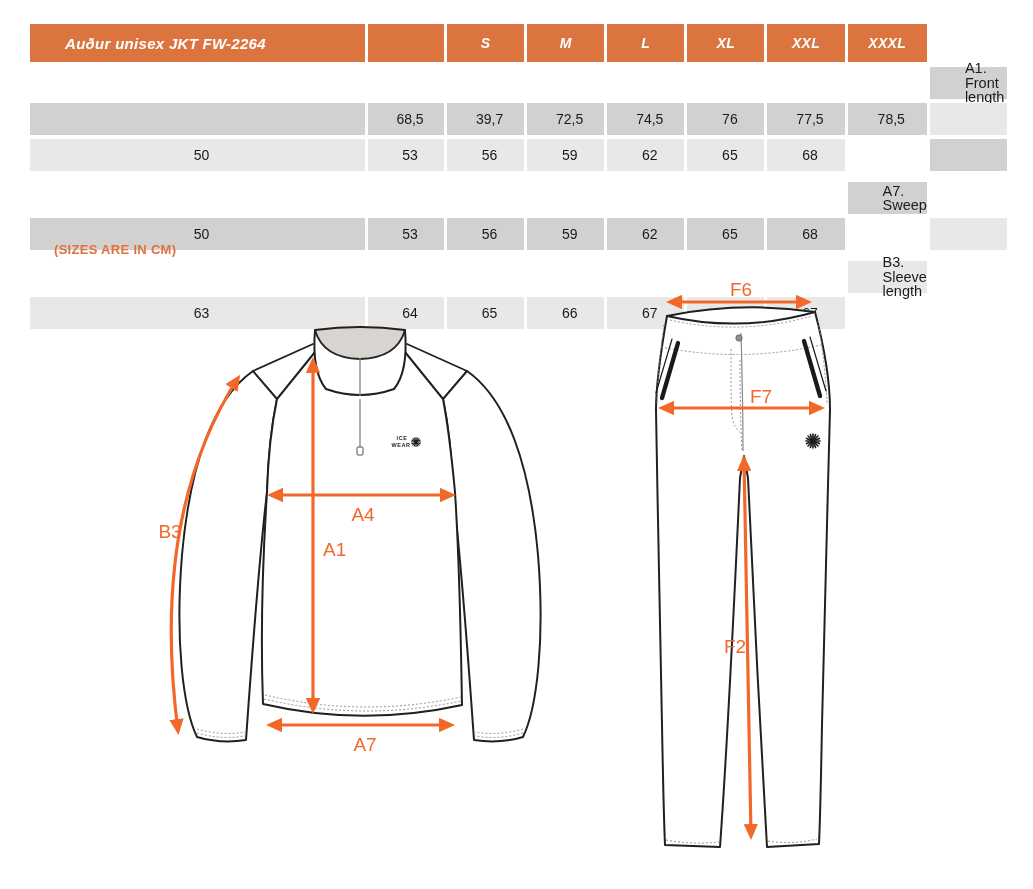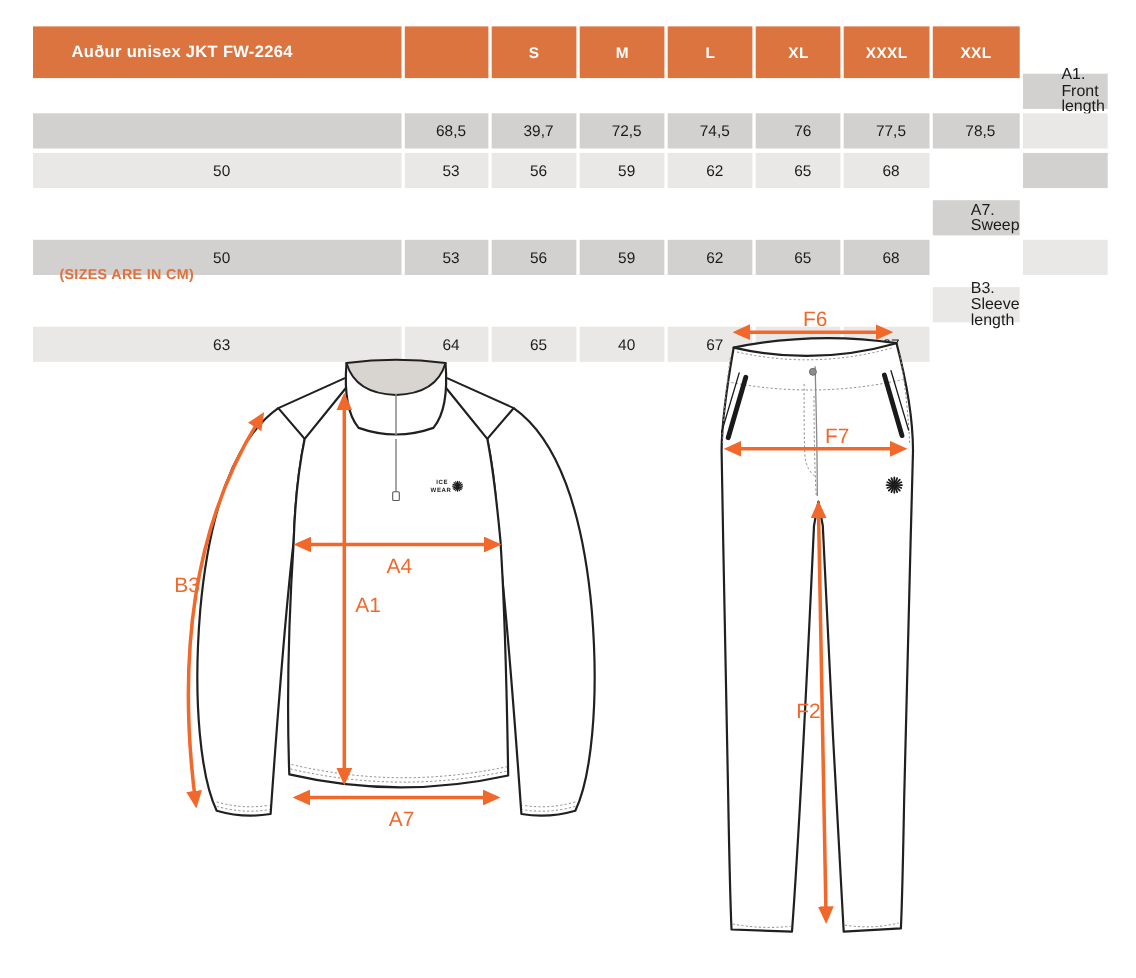--- a/index.html
+++ b/index.html
@@ -8,22 +8,22 @@
 
   
   .size-table{
     position:absolute;left:30px;top:24px;width:977px;
     display:grid;
     grid-template-columns:335px 76px repeat(7,1fr);
     gap:4px 3px;
   }
   .cell{display:flex;align-items:center;justify-content:center;
         font-size:14px;line-height:1;}
-  .hdr{height:47px;background:var(--header-orange,#DC7440);color:#fff;
-       font-weight:bold;font-size:14px;letter-spacing:.3px;}
+  .hdr{height:38px;background:var(--header-orange,#DC7440);color:#fff;
+       font-weight:bold;font-size:14px;letter-spacing:.3px;font-style:italic;}
   .hdr.title-cell{justify-content:flex-start;padding-left:35px;font-size:15px;box-sizing:border-box;}
   .rowcell{height:32px;padding-left:8px;}
   .row-dark{background:var(--row-dark,#D2D1CF);}
   .row-light{background:var(--row-light,#E9E8E6);}
   .label-cell{justify-content:flex-start;padding-left:35px;box-sizing:border-box;font-size:14.5px;margin-top:43px;}
 
   .units-note{
     position:absolute;left:54px;top:242px;
     color:var(--note-orange,#E0703C);font-size:13px;font-weight:bold;
     letter-spacing:.3px;
@@ -46,22 +46,22 @@
 <body>
 
 <div class="size-table">
 
   <div class="cell hdr title-cell">Auður unisex JKT FW-2264</div>
   <div class="cell hdr"></div>
   <div class="cell hdr">S</div>
   <div class="cell hdr">M</div>
   <div class="cell hdr">L</div>
   <div class="cell hdr">XL</div>
+  <div class="cell hdr">XXL</div>
   <div class="cell hdr">XXXL</div>
-  <div class="cell hdr">XXL</div>
 
   <div class="cell rowcell row-dark label-cell">A1. Front length</div>
   <div class="cell rowcell row-dark"></div>
   <div class="cell rowcell row-dark">68,5</div>
   <div class="cell rowcell row-dark">39,7</div>
   <div class="cell rowcell row-dark">72,5</div>
   <div class="cell rowcell row-dark">74,5</div>
   <div class="cell rowcell row-dark">76</div>
   <div class="cell rowcell row-dark">77,5</div>
   <div class="cell rowcell row-dark">78,5</div>
@@ -83,21 +83,21 @@
   <div class="cell rowcell row-dark">59</div>
   <div class="cell rowcell row-dark">62</div>
   <div class="cell rowcell row-dark">65</div>
   <div class="cell rowcell row-dark">68</div>
 
   <div class="cell rowcell row-light label-cell">B3. Sleeve length</div>
   <div class="cell rowcell row-light"></div>
   <div class="cell rowcell row-light">63</div>
   <div class="cell rowcell row-light">64</div>
   <div class="cell rowcell row-light">65</div>
-  <div class="cell rowcell row-light">40</div>
+  <div class="cell rowcell row-light">66</div>
   <div class="cell rowcell row-light">67</div>
   <div class="cell rowcell row-light">67</div>
   <div class="cell rowcell row-light">67</div>
 </div>
 
 <div class="units-note">(SIZES ARE IN CM)</div>
 
 <svg class="drawings" width="1033" height="619" viewBox="0 270 1033 619">
   <defs>
     <marker id="ah" viewBox="0 0 10 9" refX="7.5" refY="4.5" markerWidth="5" markerHeight="4.5" orient="auto-start-reverse">

